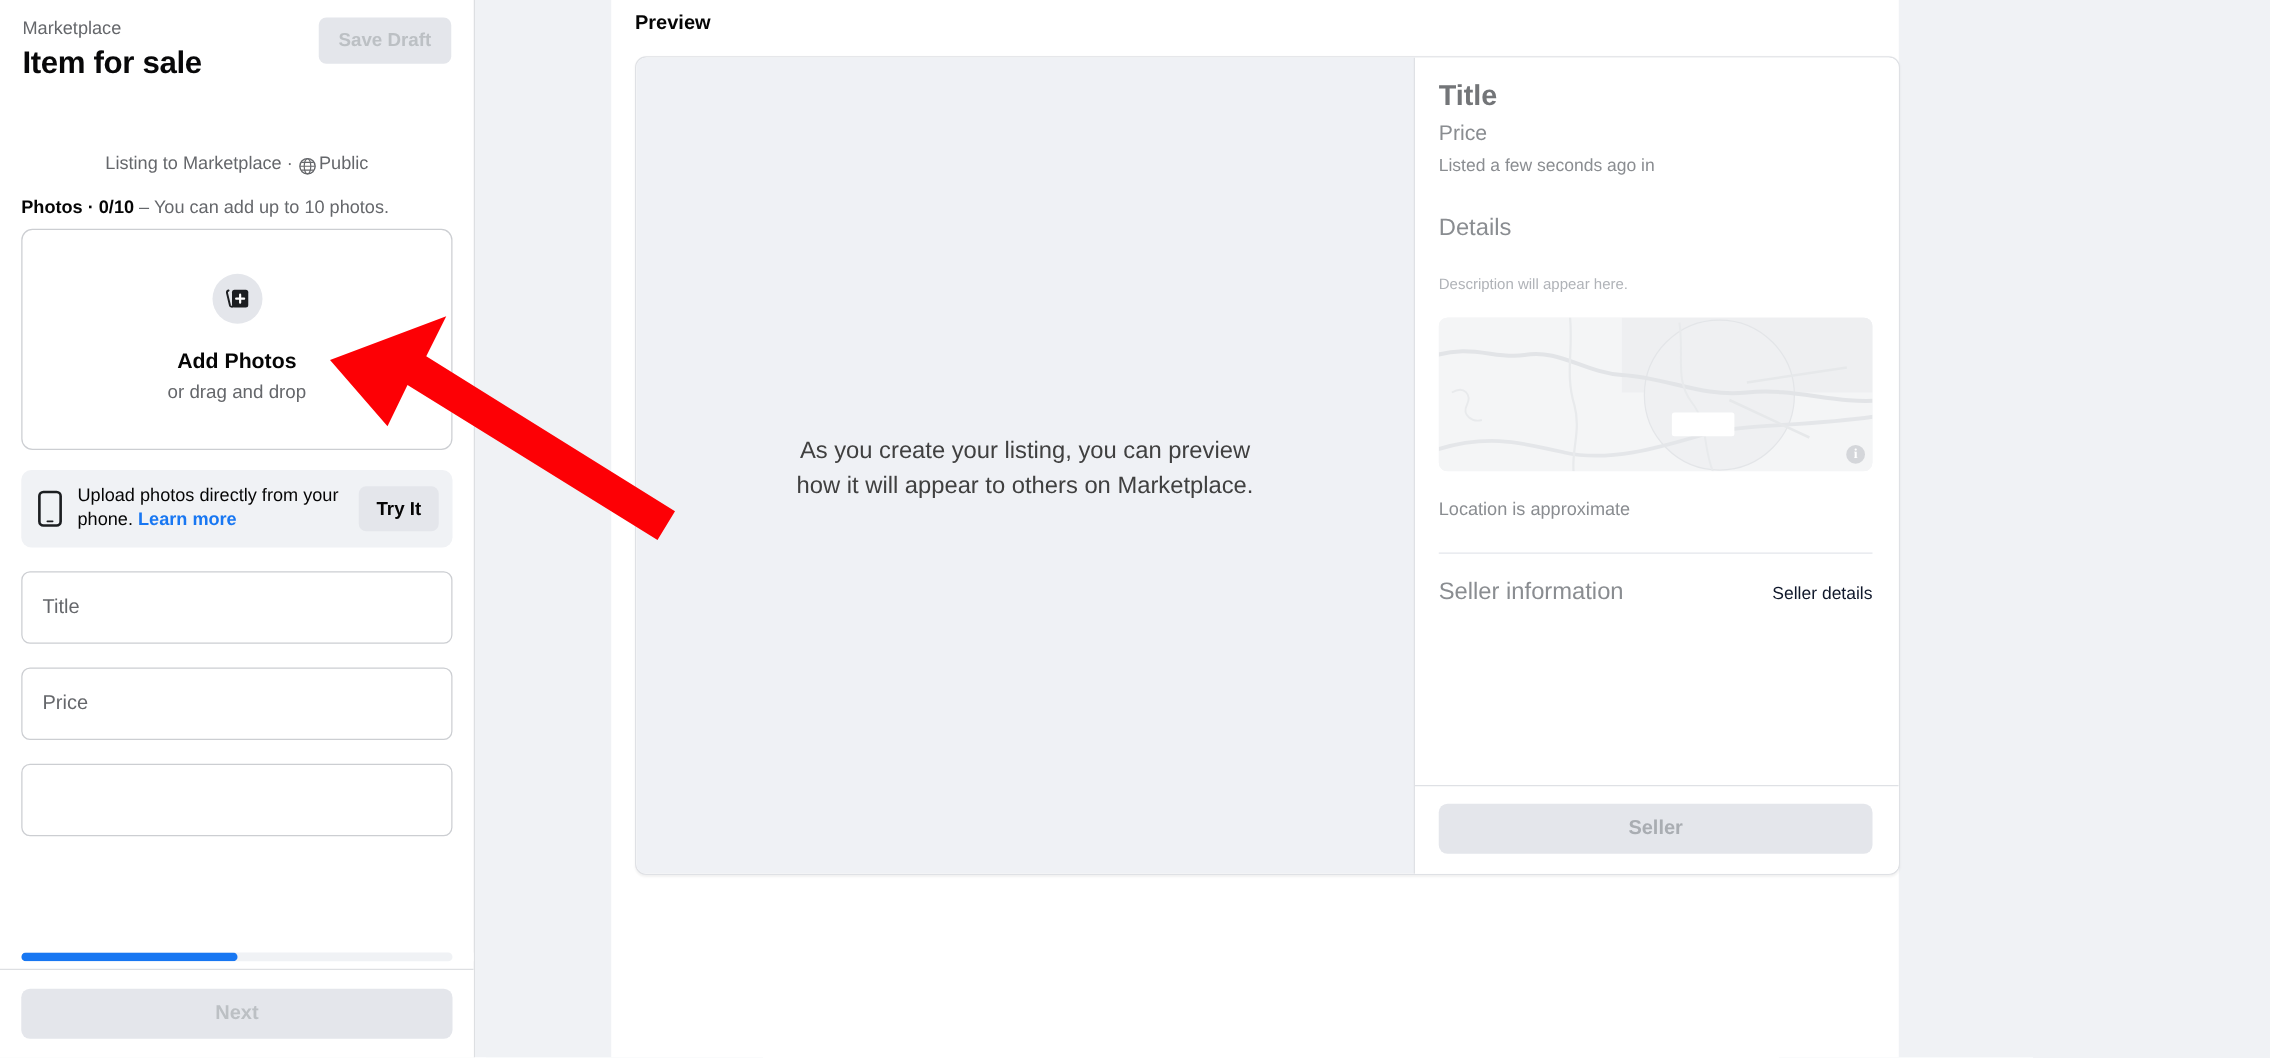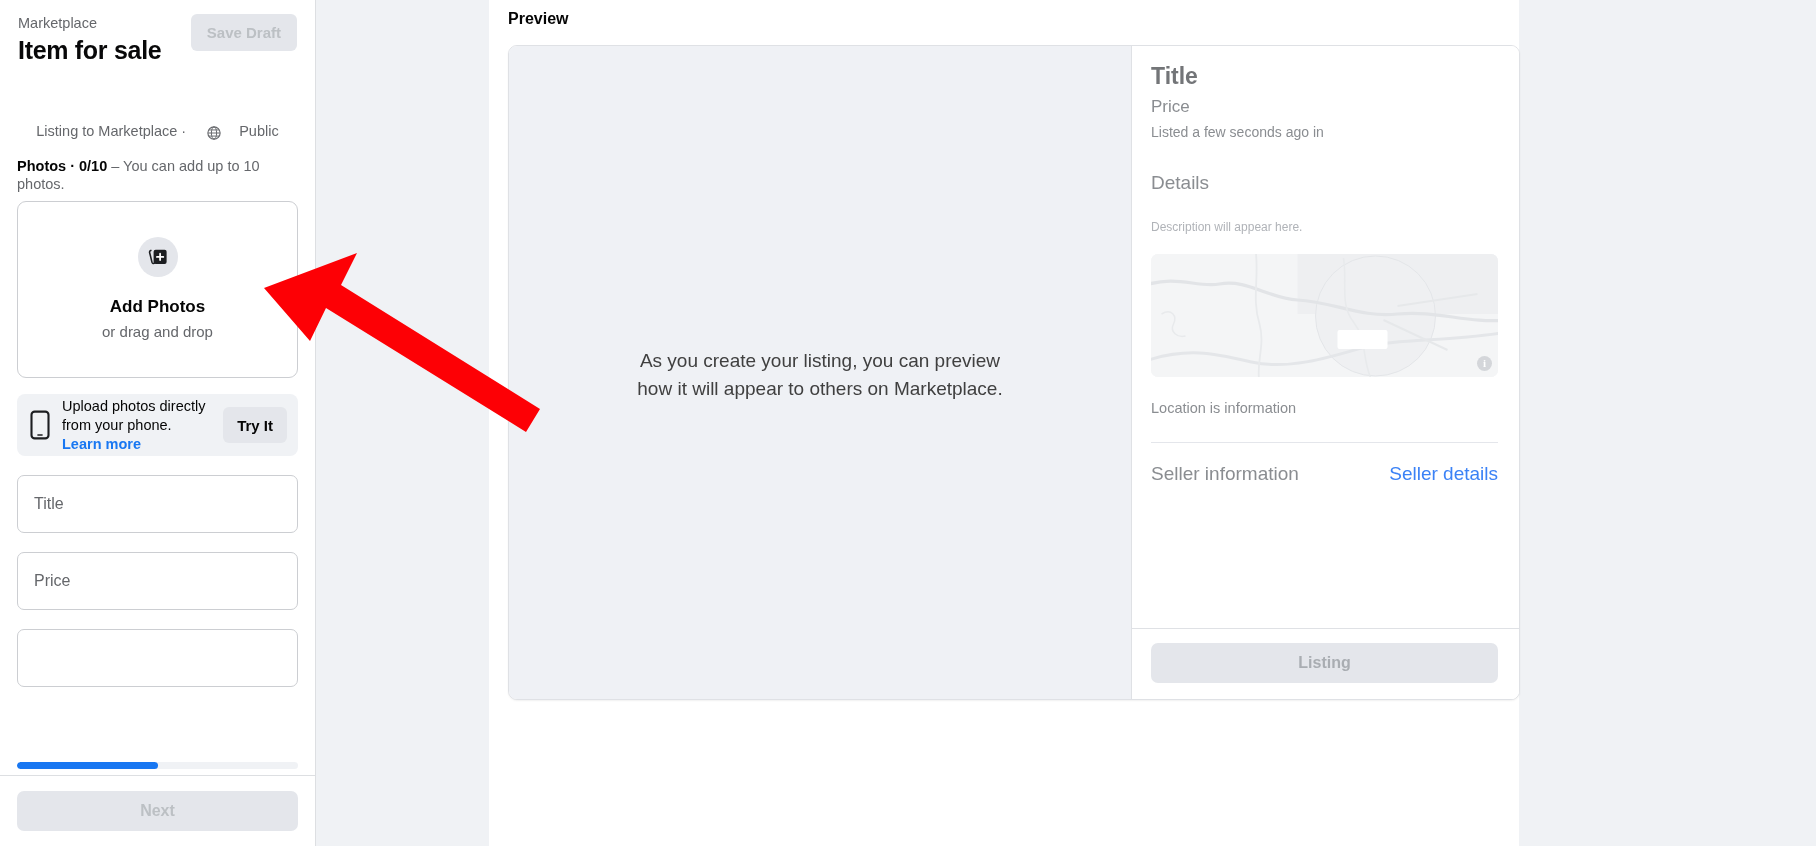--- a/index.html
+++ b/index.html
@@ -14,21 +14,21 @@
   #root {
     position: relative;
     width: 1816px; height: 846px;
     background: #f0f2f5;
   }
 
   
   .sidebar {
     position: absolute;
     left: 0; top: 0;
-    width: 316px; height: 846px;
+    width: 380px; height: 846px;
     background: #ffffff;
     border-right: 1px solid #dddfe2;
     overflow: hidden;
   }
   .sb-head {
     padding: 10px 18px 0 18px;
     display: flex;
     align-items: flex-start;
     justify-content: space-between;
   }
@@ -67,21 +67,21 @@
     padding: 0 17px;
     position: relative;
   }
   .listing-to {
     margin-top: 56px;
     font-size: 14.5px;
     color: #65676b;
     display: flex;
     align-items: center;
     justify-content: center;
-    gap: 16px;
+    gap: 0px;
     line-height: 18px;
   }
   .globe-icon {
     display: inline-block;
     width: 14px; height: 14px;
     margin: 0 2px 0 5px;
     position: relative;
     top: 2px;
   }
   .photos-label {
@@ -355,22 +355,22 @@
     display: flex;
     align-items: baseline;
     justify-content: space-between;
   }
   .pr-seller-title {
     font-size: 19px;
     color: #8a8d91;
     line-height: 24px;
   }
   .pr-seller-details {
-    font-size: 19px;
-    color: #3b82f6;
+    font-size: 14px;
+    color: #0f172a;
     line-height: 20px;
   }
   .pr-footer {
     border-top: 1px solid #dfe1e5;
     padding: 14px 21px 16px 19px;
     background: #ffffff;
   }
   .message-btn {
     width: 100%;
     height: 40px;
@@ -504,32 +504,32 @@
                 <path d="M-5 108 C40 92 70 100 104 108 C140 116 180 104 214 94 C250 84 300 88 360 78" fill="none" stroke="#e4e6e9" stroke-width="3"></path>
                 <path d="M108 -5 C112 24 104 44 112 70 C118 92 108 110 112 128" fill="none" stroke="#e8eaec" stroke-width="1.8"></path>
                 <path d="M196 4 C200 30 192 50 206 68 C220 86 214 104 224 126" fill="none" stroke="#e8eaec" stroke-width="1.6"></path>
                 <path d="M14 60 C24 54 30 62 26 70 C22 78 30 84 38 82" fill="none" stroke="#e8eaec" stroke-width="1.5"></path>
                 <path d="M236 66 L300 96 M250 52 L330 40" stroke="#e6e8ea" stroke-width="2"></path>
                 <rect x="190" y="76" width="50" height="19" rx="2" fill="#ffffff"></rect>
               </svg>
               <div class="map-info">i</div>
             </div>
 
-            <div class="pr-loc">Location is information</div>
+            <div class="pr-loc">Location is approximate</div>
 
             <div class="pr-divider"></div>
 
             <div class="pr-seller-row">
               <div class="pr-seller-title">Seller information</div>
               <div class="pr-seller-details">Seller details</div>
             </div>
           </div>
 
           <div class="pr-footer">
-            <button class="message-btn">Listing</button>
+            <button class="message-btn">Seller</button>
           </div>
         </div>
 
       </div>
     </div>
   </div>
 
   <svg class="arrow-overlay" viewBox="0 0 1816 846" aria-hidden="true">
     <polygon points="264,288 357,253 341,285 540,409 526,432 326,308 310,341" fill="#fd0005"></polygon>
   </svg>

